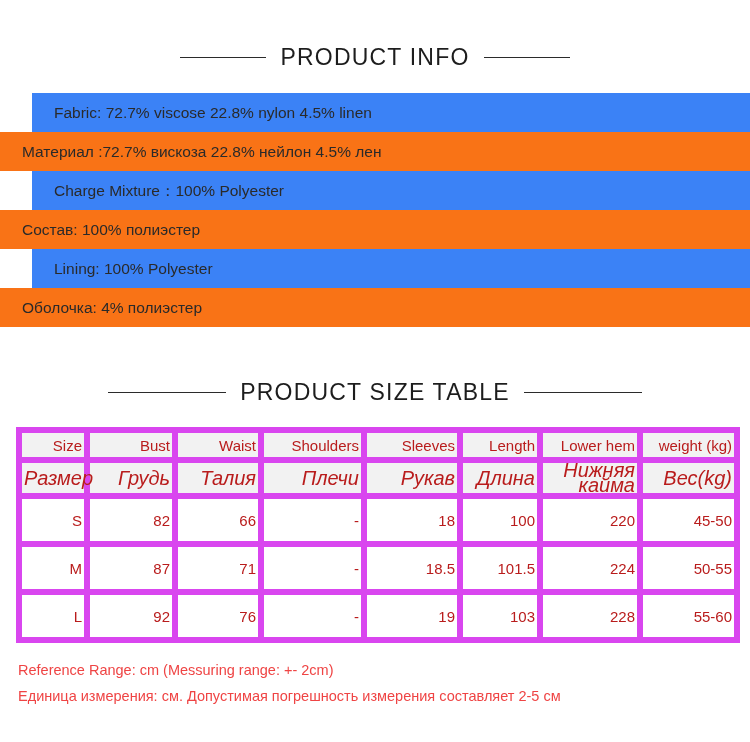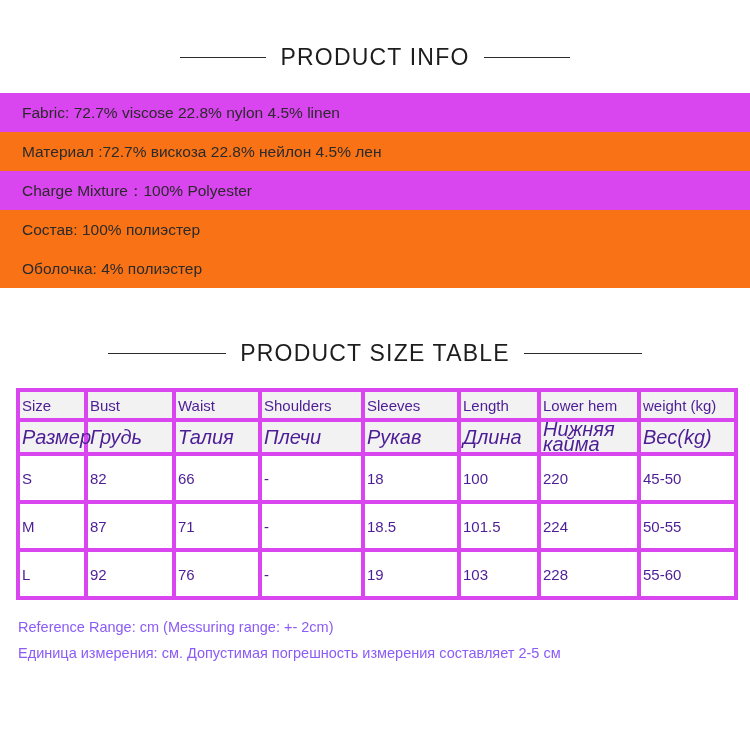--- a/index.html
+++ b/index.html
@@ -52,21 +52,21 @@
   }
   .info-row {
     height: 39px;
     line-height: 39px;
     padding-left: 22px;
     font-size: 15.5px;
     color: #2a2a2a;
     white-space: nowrap;
     overflow: hidden;
   }
-  .info-row.shade-a { background: #d946ef; }
+  .info-row.shade-a { background: #3b82f6; margin-left: 32px; }
   .info-row.shade-b { background: #f97316; }
 
   
   #size-title {
     margin-top: 52px;
   }
   #size-title .rule { width: 118px; }
 
   
   .table-wrap {
@@ -74,25 +74,25 @@
     width: 734px;
     padding: 0 8px;
   }
   table.size-table {
     border-collapse: collapse;
     width: 100%;
     table-layout: fixed;
   }
   table.size-table th,
   table.size-table td {
-    border: 4px solid #d946ef;
-    text-align: left;
+    border: 6px solid #d946ef;
+    text-align: right;
     font-weight: 400;
     font-size: 15px;
-    color: #4c1d95;
+    color: #b91c1c;
     padding: 0 2px;
   }
   table.size-table tr.head-en th { height: 30px; background: #f2f2f2; }
   table.size-table tr.head-ru th {
     height: 34px;
     background: #f2f2f2;
     font-size: 20px;
     line-height: 15px;
     font-style: italic;
   }
@@ -107,39 +107,40 @@
   col.c-hem { width: 100px; }
   col.c-weight { width: 97px; }
 
   
   .notes {
     margin: 14px 0 0 0;
     padding: 0 0 0 18px;
   }
   .note {
     font-size: 14.5px;
-    color: #8b5cf6;
+    color: #ef4444;
     line-height: 26px;
     white-space: nowrap;
   }
 </style>
 </head>
 <body>
 
 <div class="section-title" id="info-title">
   <span class="rule"></span>
   <span class="label">PRODUCT INFO</span>
   <span class="rule"></span>
 </div>
 
 <ul class="info-list">
   <li class="info-row shade-a">Fabric: 72.7% viscose 22.8% nylon 4.5% linen</li>
   <li class="info-row shade-b">Материал :72.7% вискоза  22.8% нейлон  4.5% лен</li>
   <li class="info-row shade-a">Charge Mixture：100% Polyester</li>
   <li class="info-row shade-b">Состав: 100% полиэстер</li>
+  <li class="info-row shade-a">Lining: 100% Polyester</li>
   <li class="info-row shade-b">Оболочка: 4% полиэстер</li>
 </ul>
 
 <div class="section-title" id="size-title">
   <span class="rule"></span>
   <span class="label">PRODUCT SIZE TABLE</span>
   <span class="rule"></span>
 </div>
 
 <div class="table-wrap">

